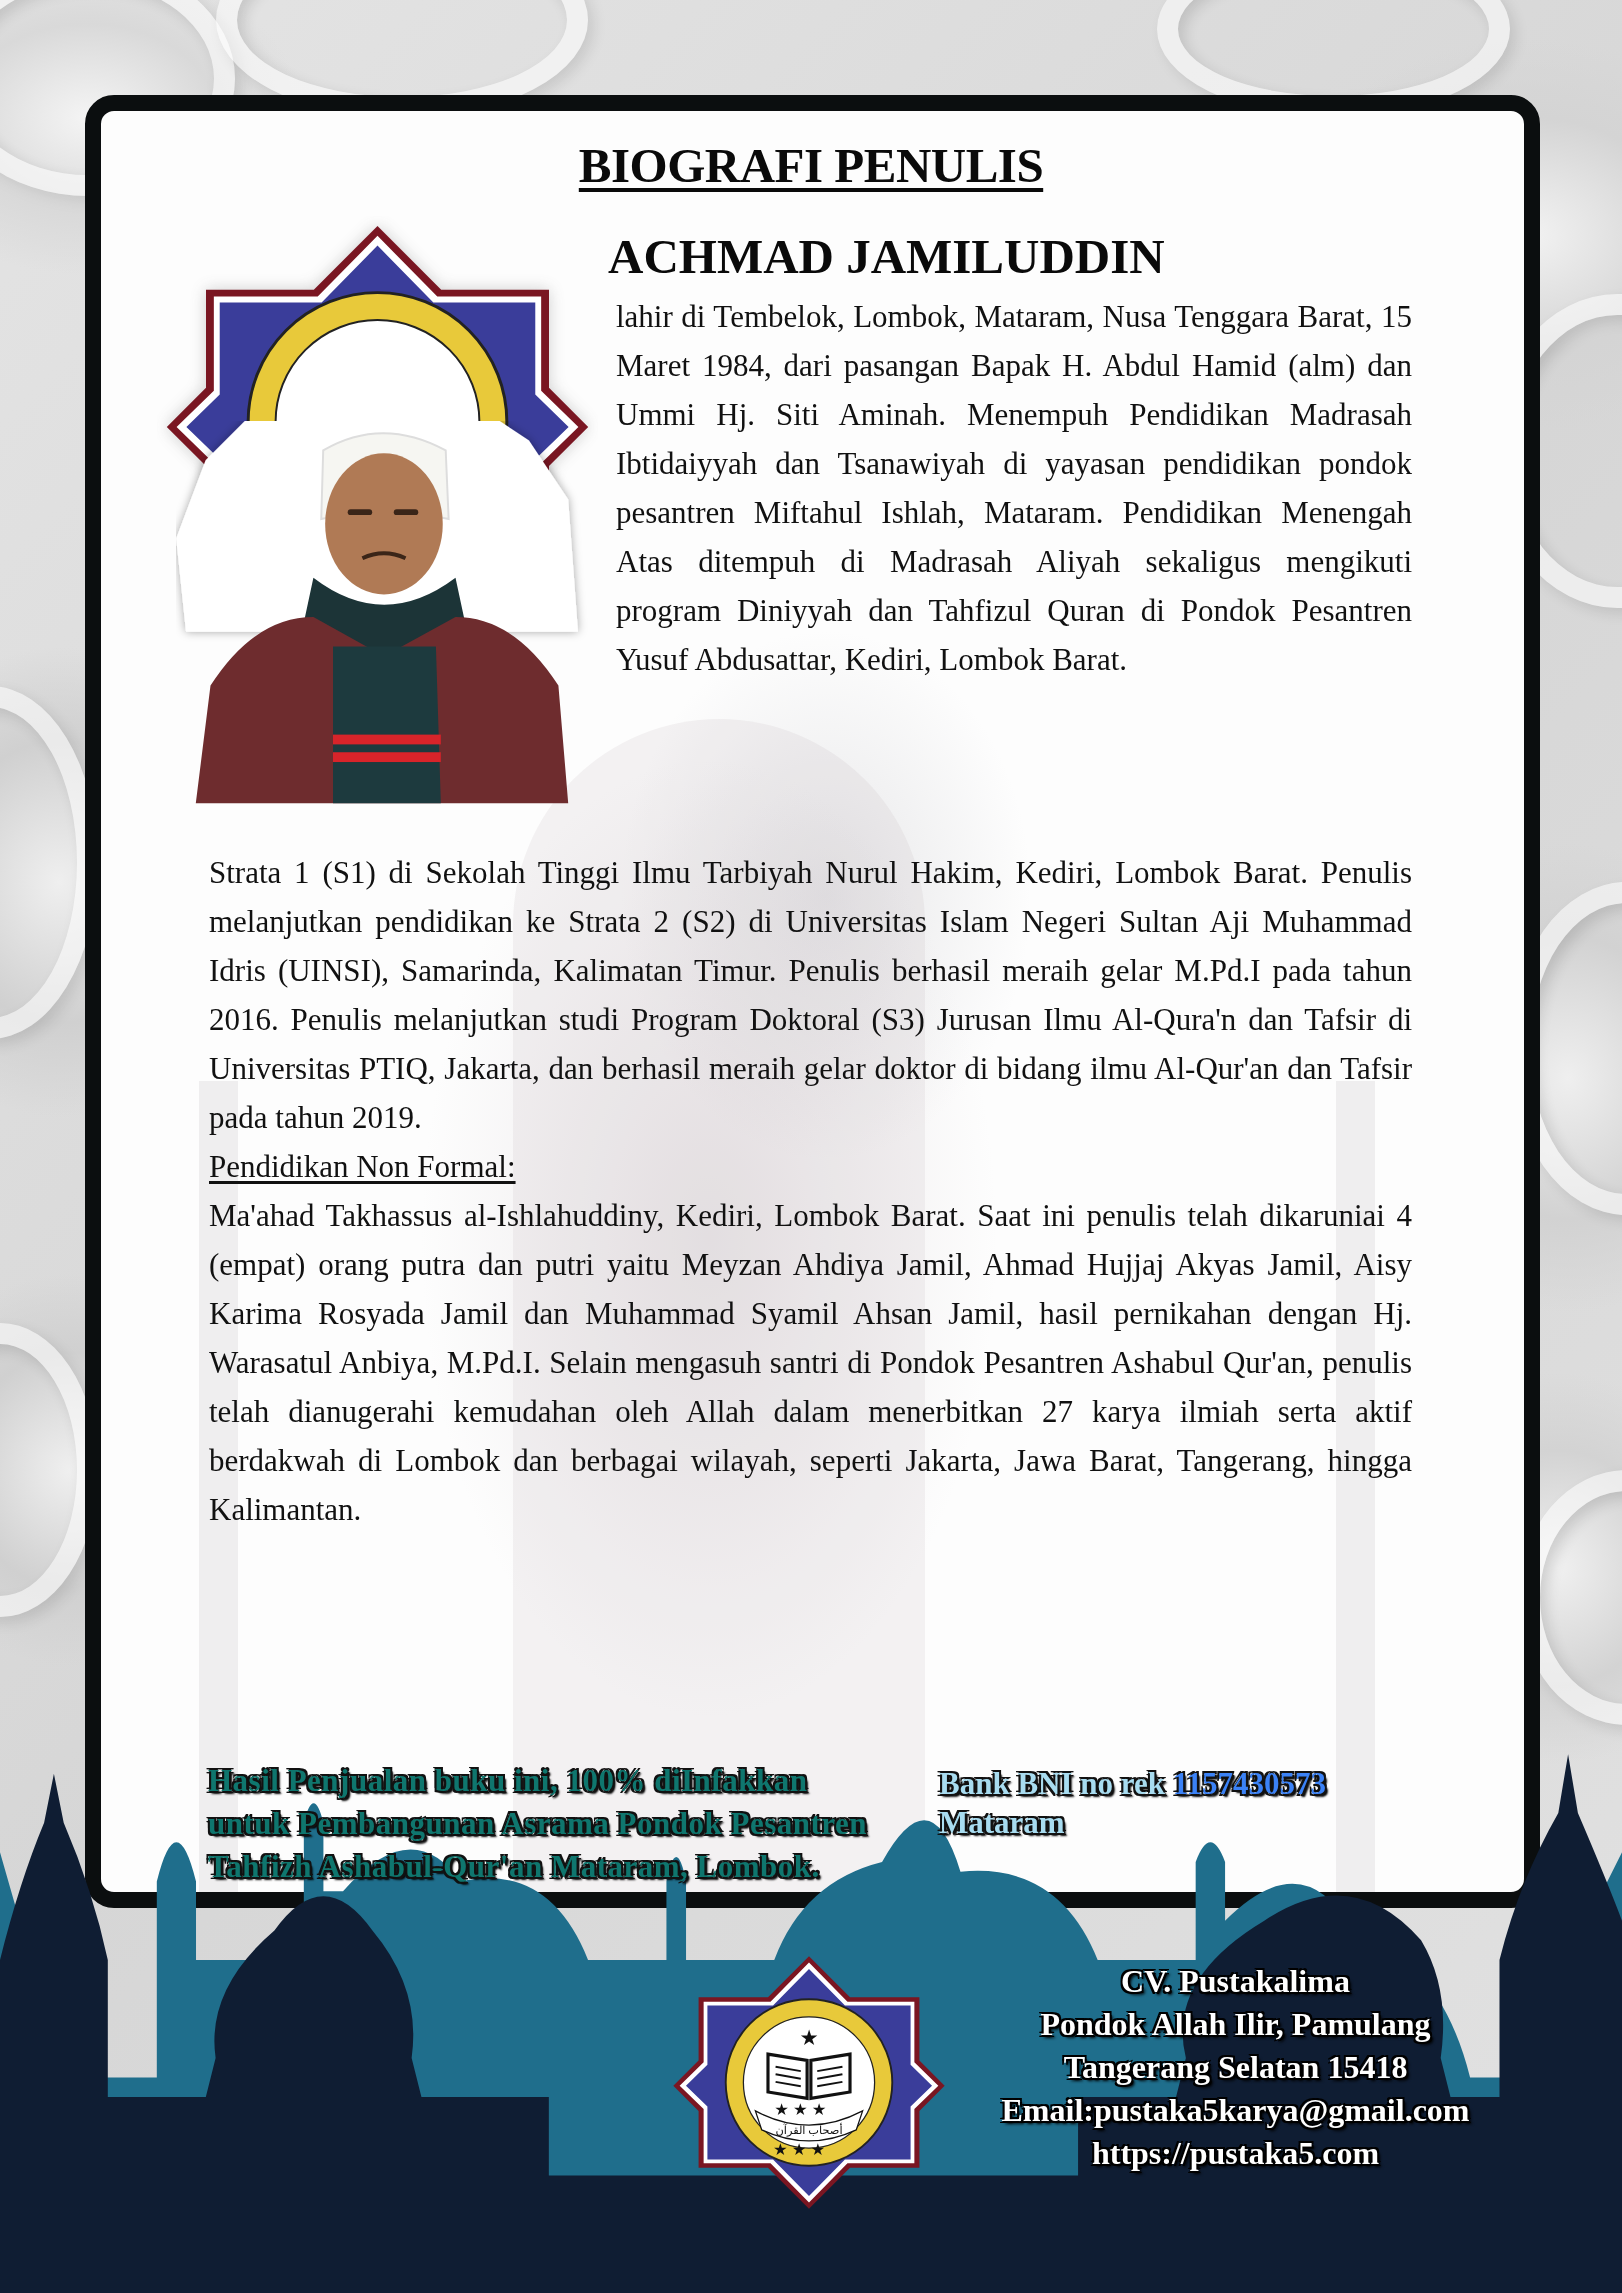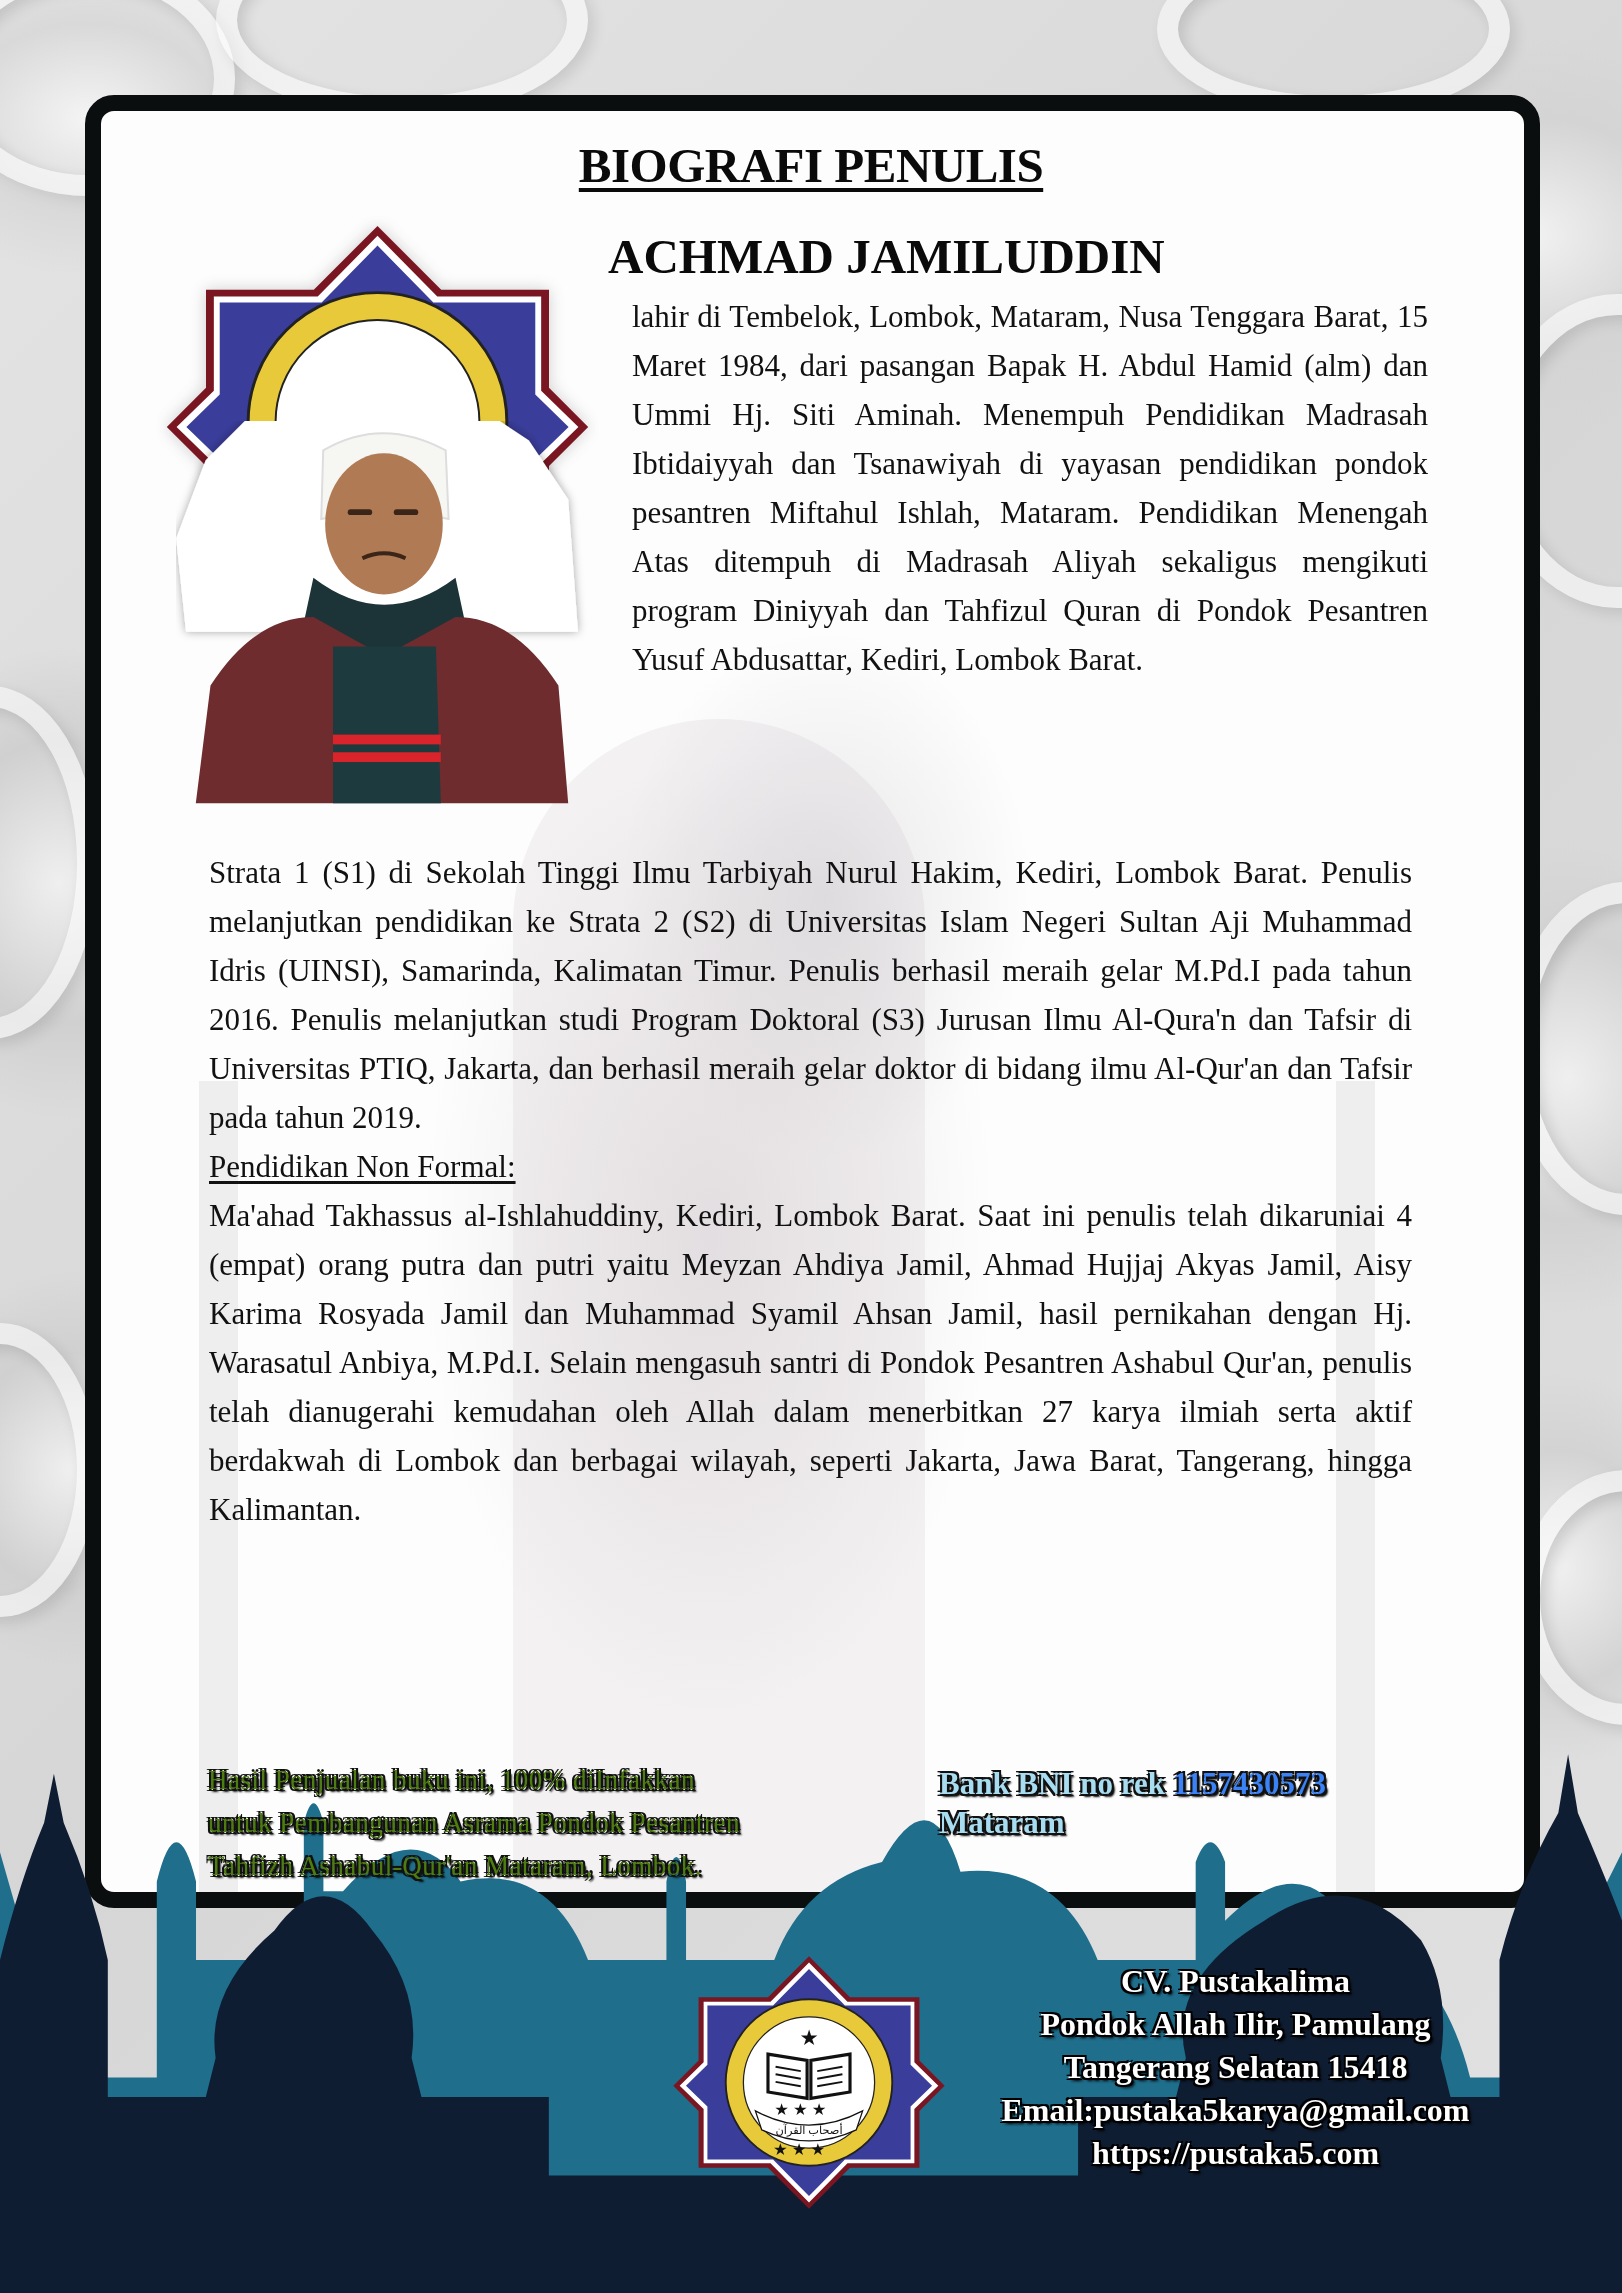--- a/index.html
+++ b/index.html
@@ -50,41 +50,41 @@
   }
   .author-name {
     position: absolute; left: 608px; top: 228px;
     font-size: 49px; font-weight: bold; color: #0a0a0a; z-index: 2; font-family: Liberation Serif, serif;
   }
   .bio {
     position: absolute; z-index: 2;
     font-size: 31px; line-height: 49px; color: #111;
     text-align: justify;
   }
-  .bio-intro { left: 616px; top: 292px; width: 796px; margin-left: 16px; }
+  .bio-intro { left: 616px; top: 292px; width: 796px; }
   .bio-main { left: 209px; top: 848px; width: 1203px; }
   .section-heading {
     display: block; text-decoration: underline; text-underline-offset: 3.9px;
   }
 
   
   .logo-star {
     position: absolute; z-index: 1;
   }
   .photo {
     position: absolute; left: 176px; top: 421px; width: 412px; height: 392px; z-index: 2;
   }
 
   
   .mosque-layer { position: absolute; left: 0; top: 1666px; width: 1622px; height: 627px; z-index: 3; }
 
   .donation {
     position: absolute; left: 208px; top: 1759px; z-index: 5;
-    font-size: 27px; line-height: 43px; font-weight: normal;
-    color: #4d7c0f; letter-spacing: 0.5px;
+    font-size: 31px; line-height: 43px; font-weight: bold;
+    color: #0f766e; letter-spacing: 0.5px;
     text-shadow: -2px -2px 0 #111, 2px -2px 0 #111, -2px 2px 0 #111, 2px 2px 0 #111, 2.9px 2.9px 2px #000;
   }
   .bank {
     position: absolute; left: 939px; top: 1764px; z-index: 5;
     font-size: 31px; line-height: 39px; font-weight: bold;
     color: #a8dcf0;
     text-shadow: -2px -2px 0 #111, 2px -2px 0 #111, -2px 2px 0 #111, 2px 2px 0 #111, 2.9px 2.9px 2px #000;
   }
   .bank .acct { color: #3b82f6; }
 

